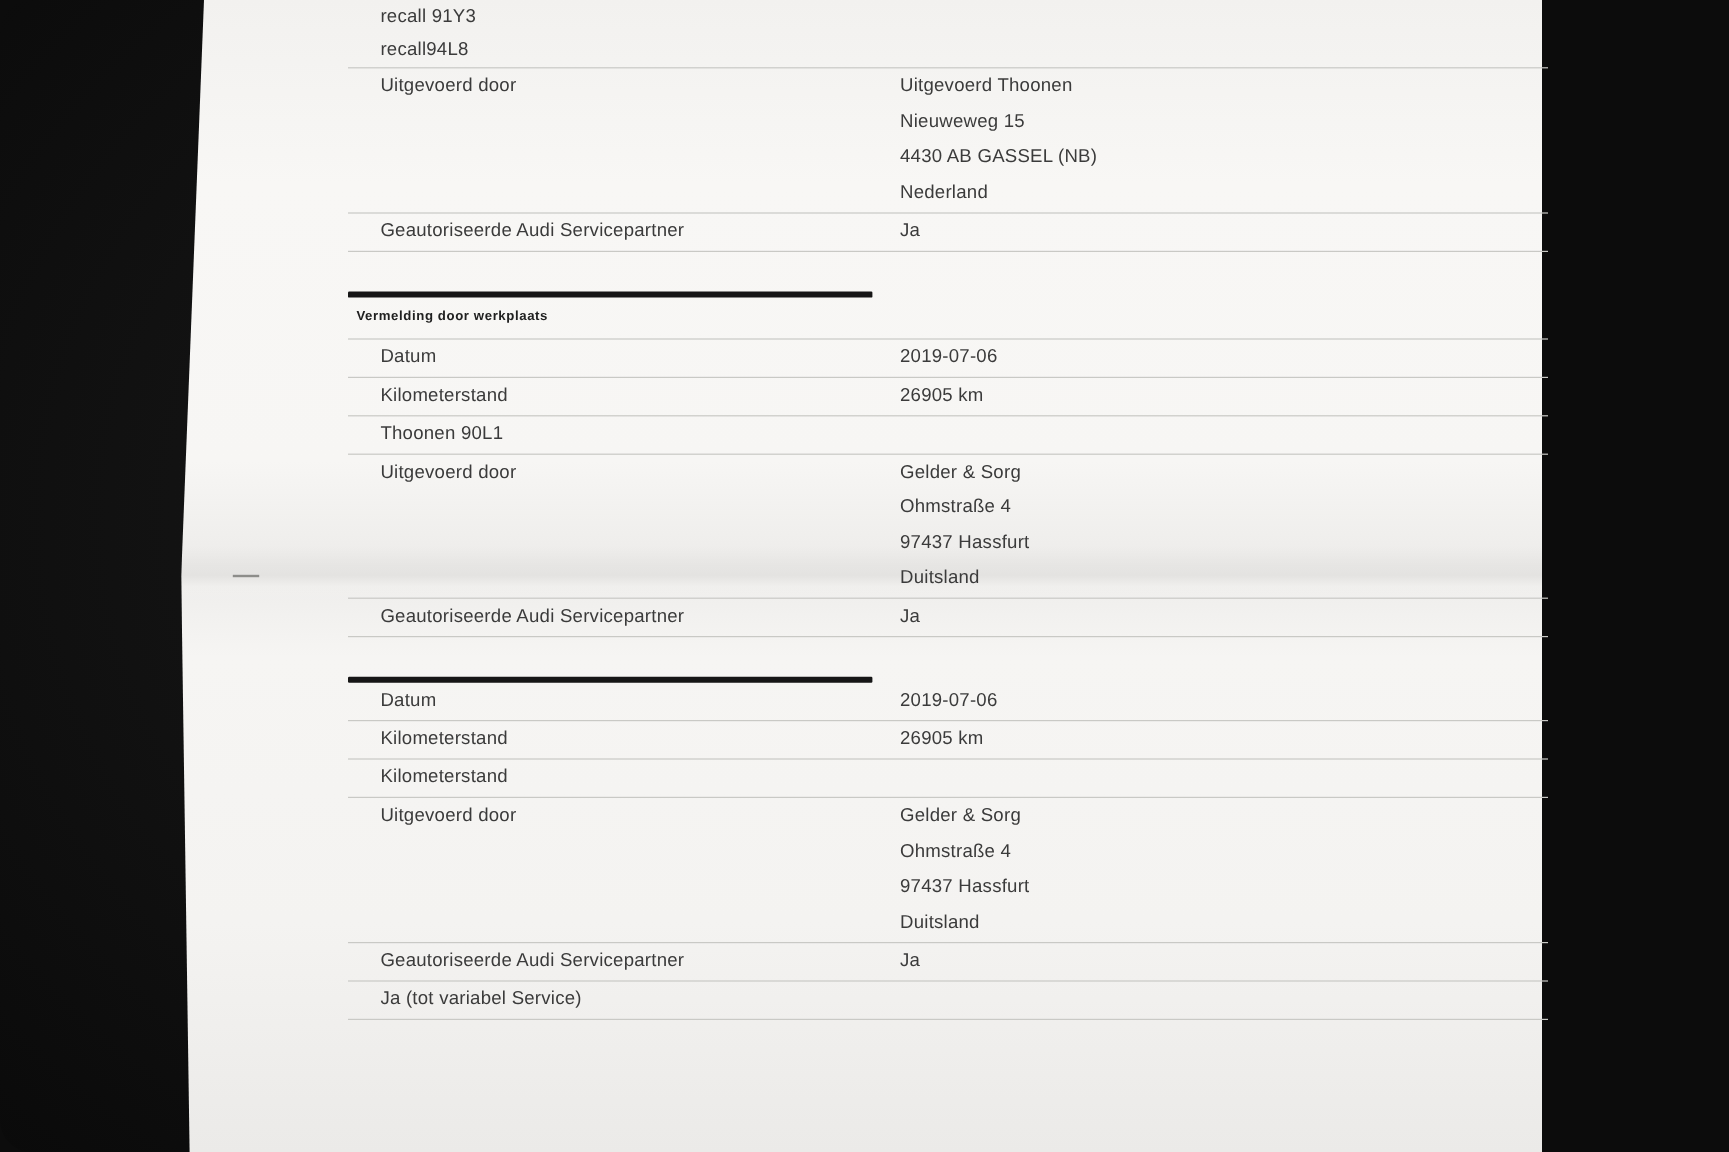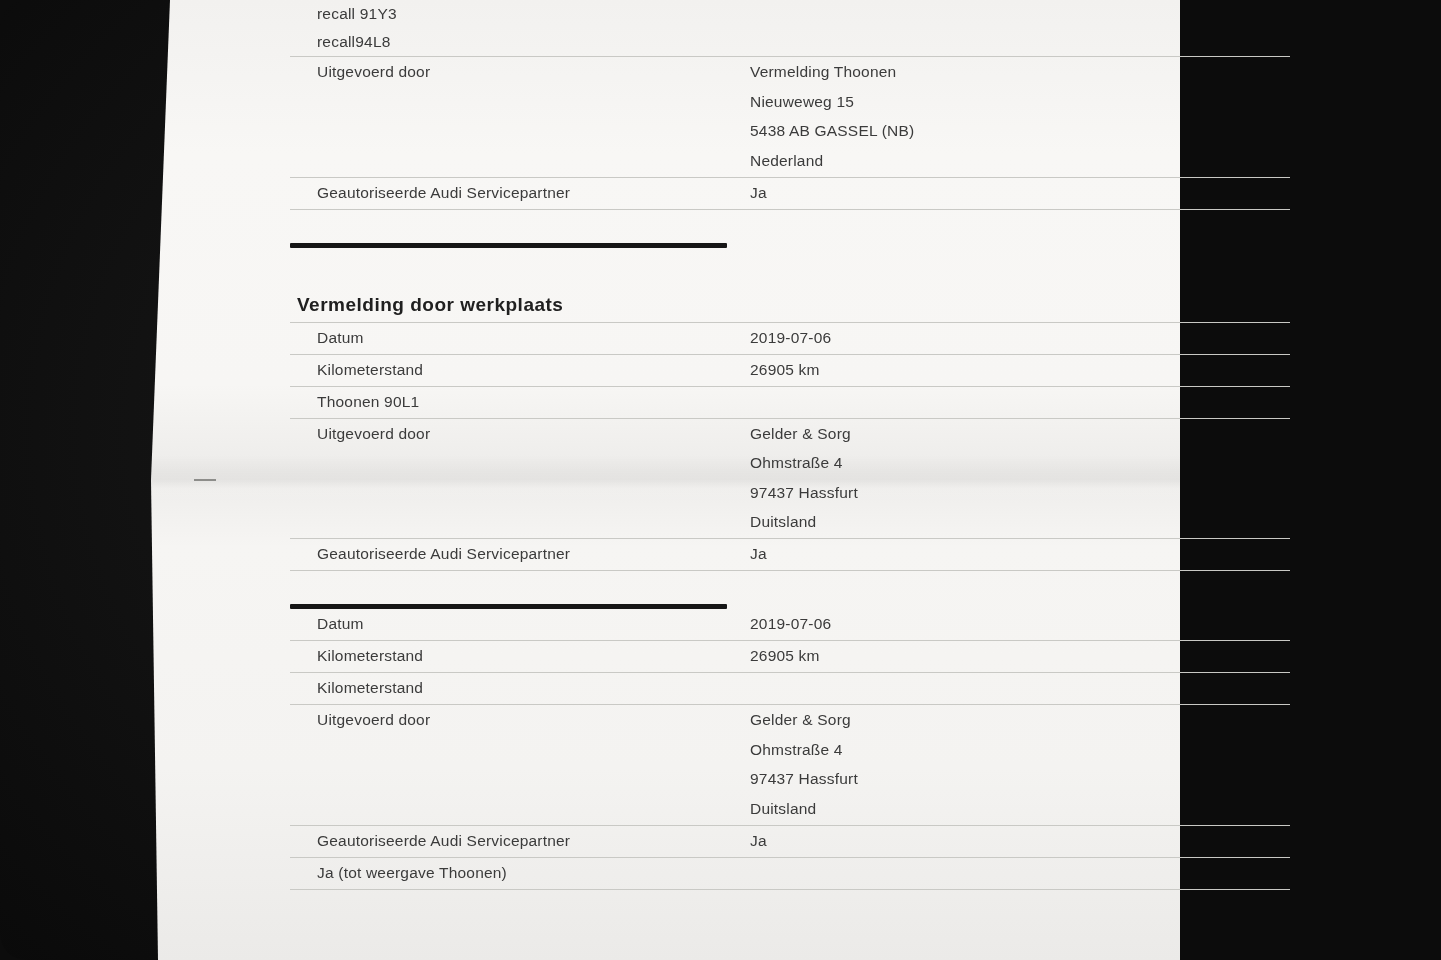--- a/index.html
+++ b/index.html
@@ -2,21 +2,21 @@
 <html><head>
 <meta charset="utf-8">
 <style>
   * { margin:0; padding:0; box-sizing:border-box; }
   html,body { width:1441px; height:960px; overflow:hidden; }
   body {
     font-family:"Liberation Sans", sans-serif;
     background:#0c0c0c;
   }
   .scene {
-    position:relative; width:1180px; height:960px;
+    position:relative; width:1285px; height:960px;
     background: radial-gradient(ellipse at 50% 45%, #1b1b1b 0%, #121212 55%, #0a0a0a 100%);
     border-radius: 26px;
   }
   .paper {
     position:absolute; inset:0;
     clip-path: polygon(170px 0px, 1409px 0px, 1424px 480px, 1437px 960px, 158px 960px, 151px 480px);
     background: linear-gradient(180deg,
       #f2f1ef 0%, #f8f7f5 16%, #f7f6f4 40%,
       #edecea 49%, #f6f5f3 57%, #f4f3f1 80%, #ebeae8 100%);
   }
@@ -36,22 +36,22 @@
   .row { display:flex; padding:6px 0 8px 27px; border-bottom:1px solid #c9c9c5; }
   .row.tight { padding:5px 0 6px 27px; }
   .row.no-rule { border-bottom:none; }
   .row .label { width:433px; flex:none; }
   .row .value { flex:1; }
   .row .value .line { margin-bottom:12.5px; }
   .row .value .line:last-child { margin-bottom:0; }
   .section { margin-top:33px; }
   .section-bar { width:437px; height:5px; background:#161616; border-radius:1px; }
   .section-title {
-    font-weight:bold; color:#202020; font-size:19px; letter-spacing:0.5px;
-    padding:8px 0 9px 7px; border-bottom:1px solid #c9c9c5;margin-top:40px;
+    font-weight:bold; color:#202020; font-size:11px; letter-spacing:0.5px;
+    padding:8px 0 9px 7px; border-bottom:1px solid #c9c9c5;
   }
 </style>
 </head>
 <body>
 
 <div class="scene">
   <div class="paper">
     <div class="fold-shade"></div>
     <div class="fold-mark"></div>
 
@@ -60,23 +60,23 @@
       <div>
         <div class="row tight no-rule">
           <div class="label">recall 91Y3</div>
         </div>
         <div class="row tight">
           <div class="label">recall94L8</div>
         </div>
         <div class="row">
           <div class="label">Uitgevoerd door</div>
           <div class="value">
-            <div class="line">Vermelding Thoonen</div>
+            <div class="line">Uitgevoerd Thoonen</div>
             <div class="line">Nieuweweg 15</div>
-            <div class="line">5438 AB GASSEL (NB)</div>
+            <div class="line">4430 AB GASSEL (NB)</div>
             <div class="line">Nederland</div>
           </div>
         </div>
         <div class="row">
           <div class="label">Geautoriseerde Audi Servicepartner</div>
           <div class="value">
             <div class="line">Ja</div>
           </div>
         </div>
       </div>
@@ -145,20 +145,20 @@
           </div>
         </div>
         <div class="row">
           <div class="label">Geautoriseerde Audi Servicepartner</div>
           <div class="value">
             <div class="line">Ja</div>
           </div>
         </div>
         <div class="row">
           <div class="value">
-            <div class="line">Ja (tot weergave Thoonen)</div>
+            <div class="line">Ja (tot variabel Service)</div>
           </div>
         </div>
       </div>
 
     </div>
   </div>
 </div>
 
 </body></html>

